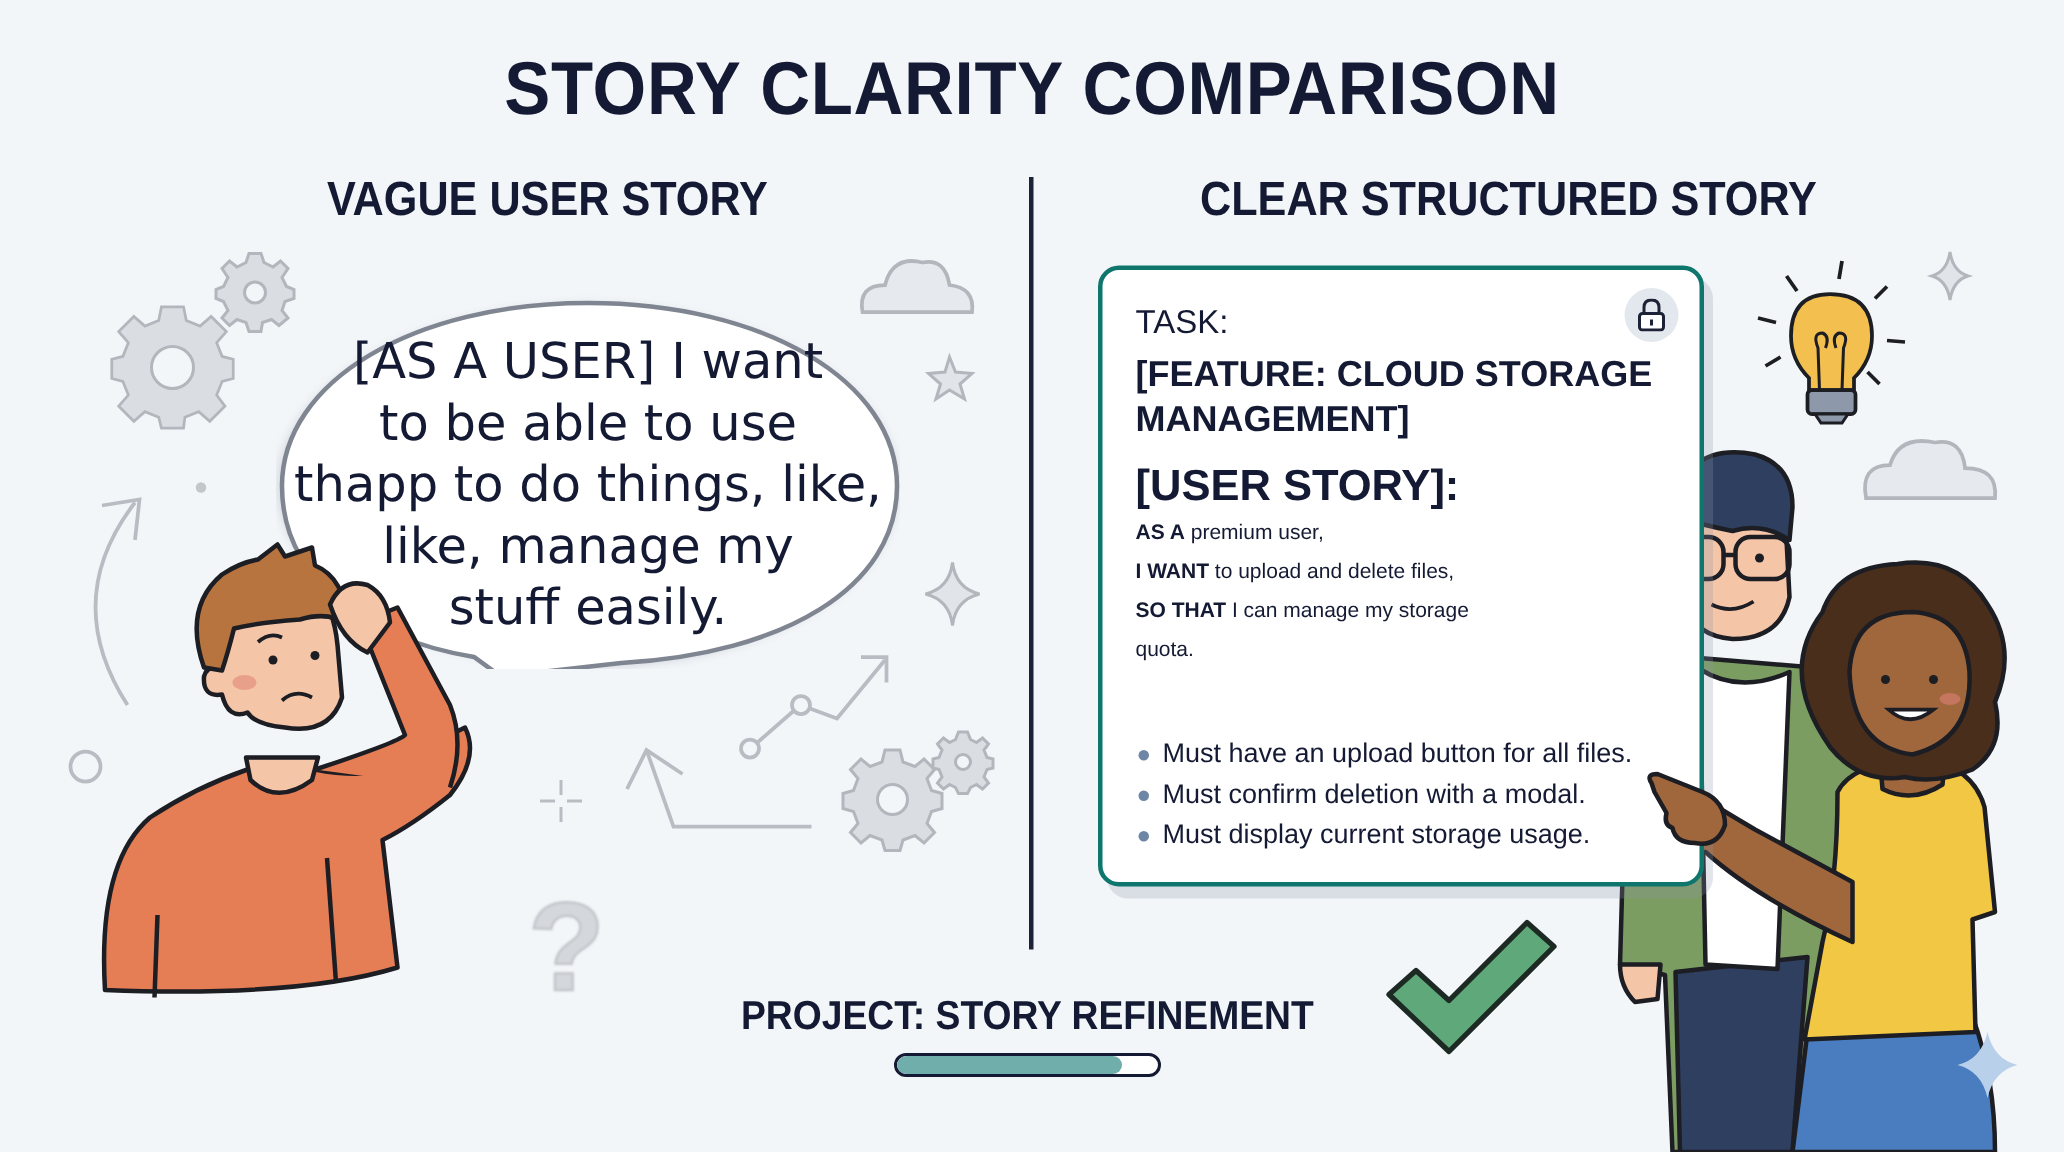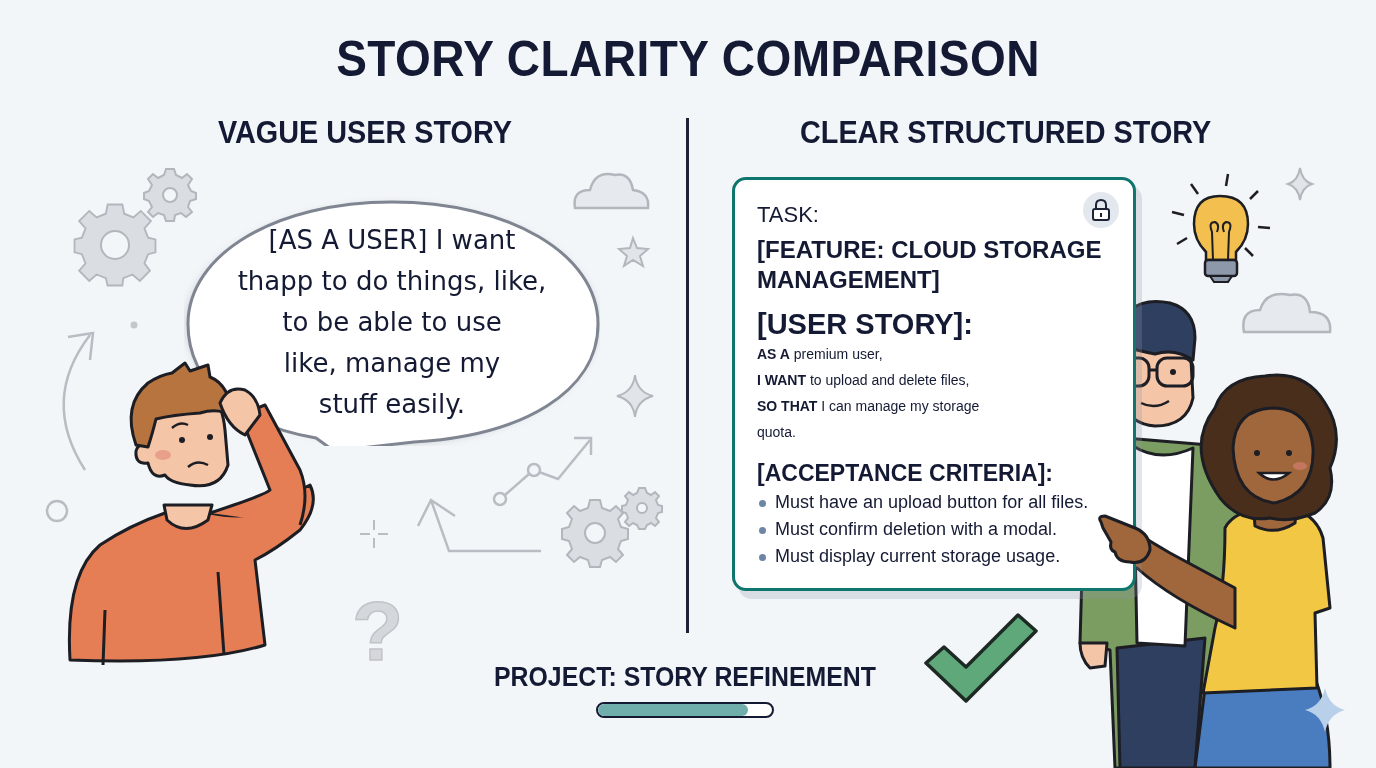--- a/index.html
+++ b/index.html
@@ -21,21 +21,21 @@
   }
   #divider {
     position:absolute; left:686px; top:118px; width:3px; height:515px; background:#1d2236;
   }
   
   #bubble {
     position:absolute; left:184px; top:196px; width:416px; height:250px;
   }
   #bubble-text {
     position:absolute; left:184px; top:220px; width:416px; text-align:center;
-    font-family:"DejaVu Sans", sans-serif; font-size:26px; line-height:41px; color:#141a33;
+    font-family:"DejaVu Sans", sans-serif; font-size:33px; line-height:41px; color:#141a33;
   }
   
   #card {
     position:absolute; left:732px; top:177px; width:398px; height:408px;
     background:#ffffff; border:3px solid #0f766e; border-radius:14px;
     box-shadow:6px 8px 0 rgba(140,150,170,0.25);
   }
   .card-line { position:absolute; left:22px; white-space:nowrap; color:#141a33; }
   #task-label { top:22px; font-size:22px; }
   #feature-line1 { top:56px; font-size:24px; font-weight:bold; }
@@ -127,22 +127,22 @@
   <defs>
     <filter id="bsh" x="-10%" y="-10%" width="120%" height="130%">
       <feGaussianBlur stdDeviation="4"></feGaussianBlur>
     </filter>
   </defs>
   <ellipse cx="208" cy="128" rx="206" ry="120" fill="#c9ccd3" filter="url(#bsh)"></ellipse>
   <path d="M208,6 C325,6 414,58 414,128 C414,196 338,240 230,246 L150,255 L132,242 C60,230 4,190 4,128 C4,58 92,6 208,6 Z" fill="#ffffff" stroke="#7f8591" stroke-width="3"></path>
 </svg>
 <div id="bubble-text">
   <div>[AS A USER] I want</div>
+  <div>to be able to use</div>
   <div>thapp to do things, like,</div>
-  <div>to be able to use</div>
   <div>like, manage my</div>
   <div>stuff easily.</div>
 </div>
 
 <svg class="abs" style="left:60px;top:355px;" width="270" height="340">
   <g stroke="#1d1d24" stroke-width="3" stroke-linejoin="round">
 
     <path d="M10,305 Q5,220 40,190 Q70,170 105,158 L150,158 Q185,165 210,155 L230,140 L250,130 Q260,150 240,175 Q215,195 195,205 L205,290 Q140,310 10,305 Z" fill="#e67e55"></path>
 
     <path d="M150,158 Q205,140 210,135 L180,60 L205,50 L240,115 Q250,140 240,170" fill="#e67e55"></path>
@@ -229,21 +229,20 @@
       <rect x="9" y="14" width="2" height="4" fill="#1d2236"></rect>
     </svg>
   </div>
   <div id="feature-line2" class="card-line">MANAGEMENT]</div>
   <div id="feature-line1" class="card-line">[FEATURE: CLOUD STORAGE</div>
   <div id="story-heading" class="card-line">[USER STORY]:</div>
   <div id="story-1" class="card-line story-line"><b>AS A</b><span> premium user,</span></div>
   <div id="story-2" class="card-line story-line"><b>I WANT</b><span> to upload and delete files,</span></div>
   <div id="story-3" class="card-line story-line"><b>SO THAT</b><span> I can manage my storage</span></div>
   <div id="story-4" class="card-line story-line"><span>quota.</span></div>
-  <div id="criteria-heading" class="card-line">[ACCEPTANCE CRITERIA]:</div>
   <div id="crit-0" class="crit">Must have an upload button for all files.</div>
   <div id="crit-1" class="crit">Must confirm deletion with a modal.</div>
   <div id="crit-2" class="crit">Must display current storage usage.</div>
 </div>
 
 <svg class="abs" style="left:1095px;top:510px;" width="60" height="60">
   <path d="M6,12 Q2,6 10,6 L40,18 Q55,24 55,40 Q50,55 35,52 Q22,52 20,42 Q14,40 16,32 L8,18 Z" fill="#a0663c" stroke="#1d1d24" stroke-width="3" stroke-linejoin="round"></path>
 </svg>
 
 <svg class="abs" style="left:918px;top:605px;" width="125" height="100">

